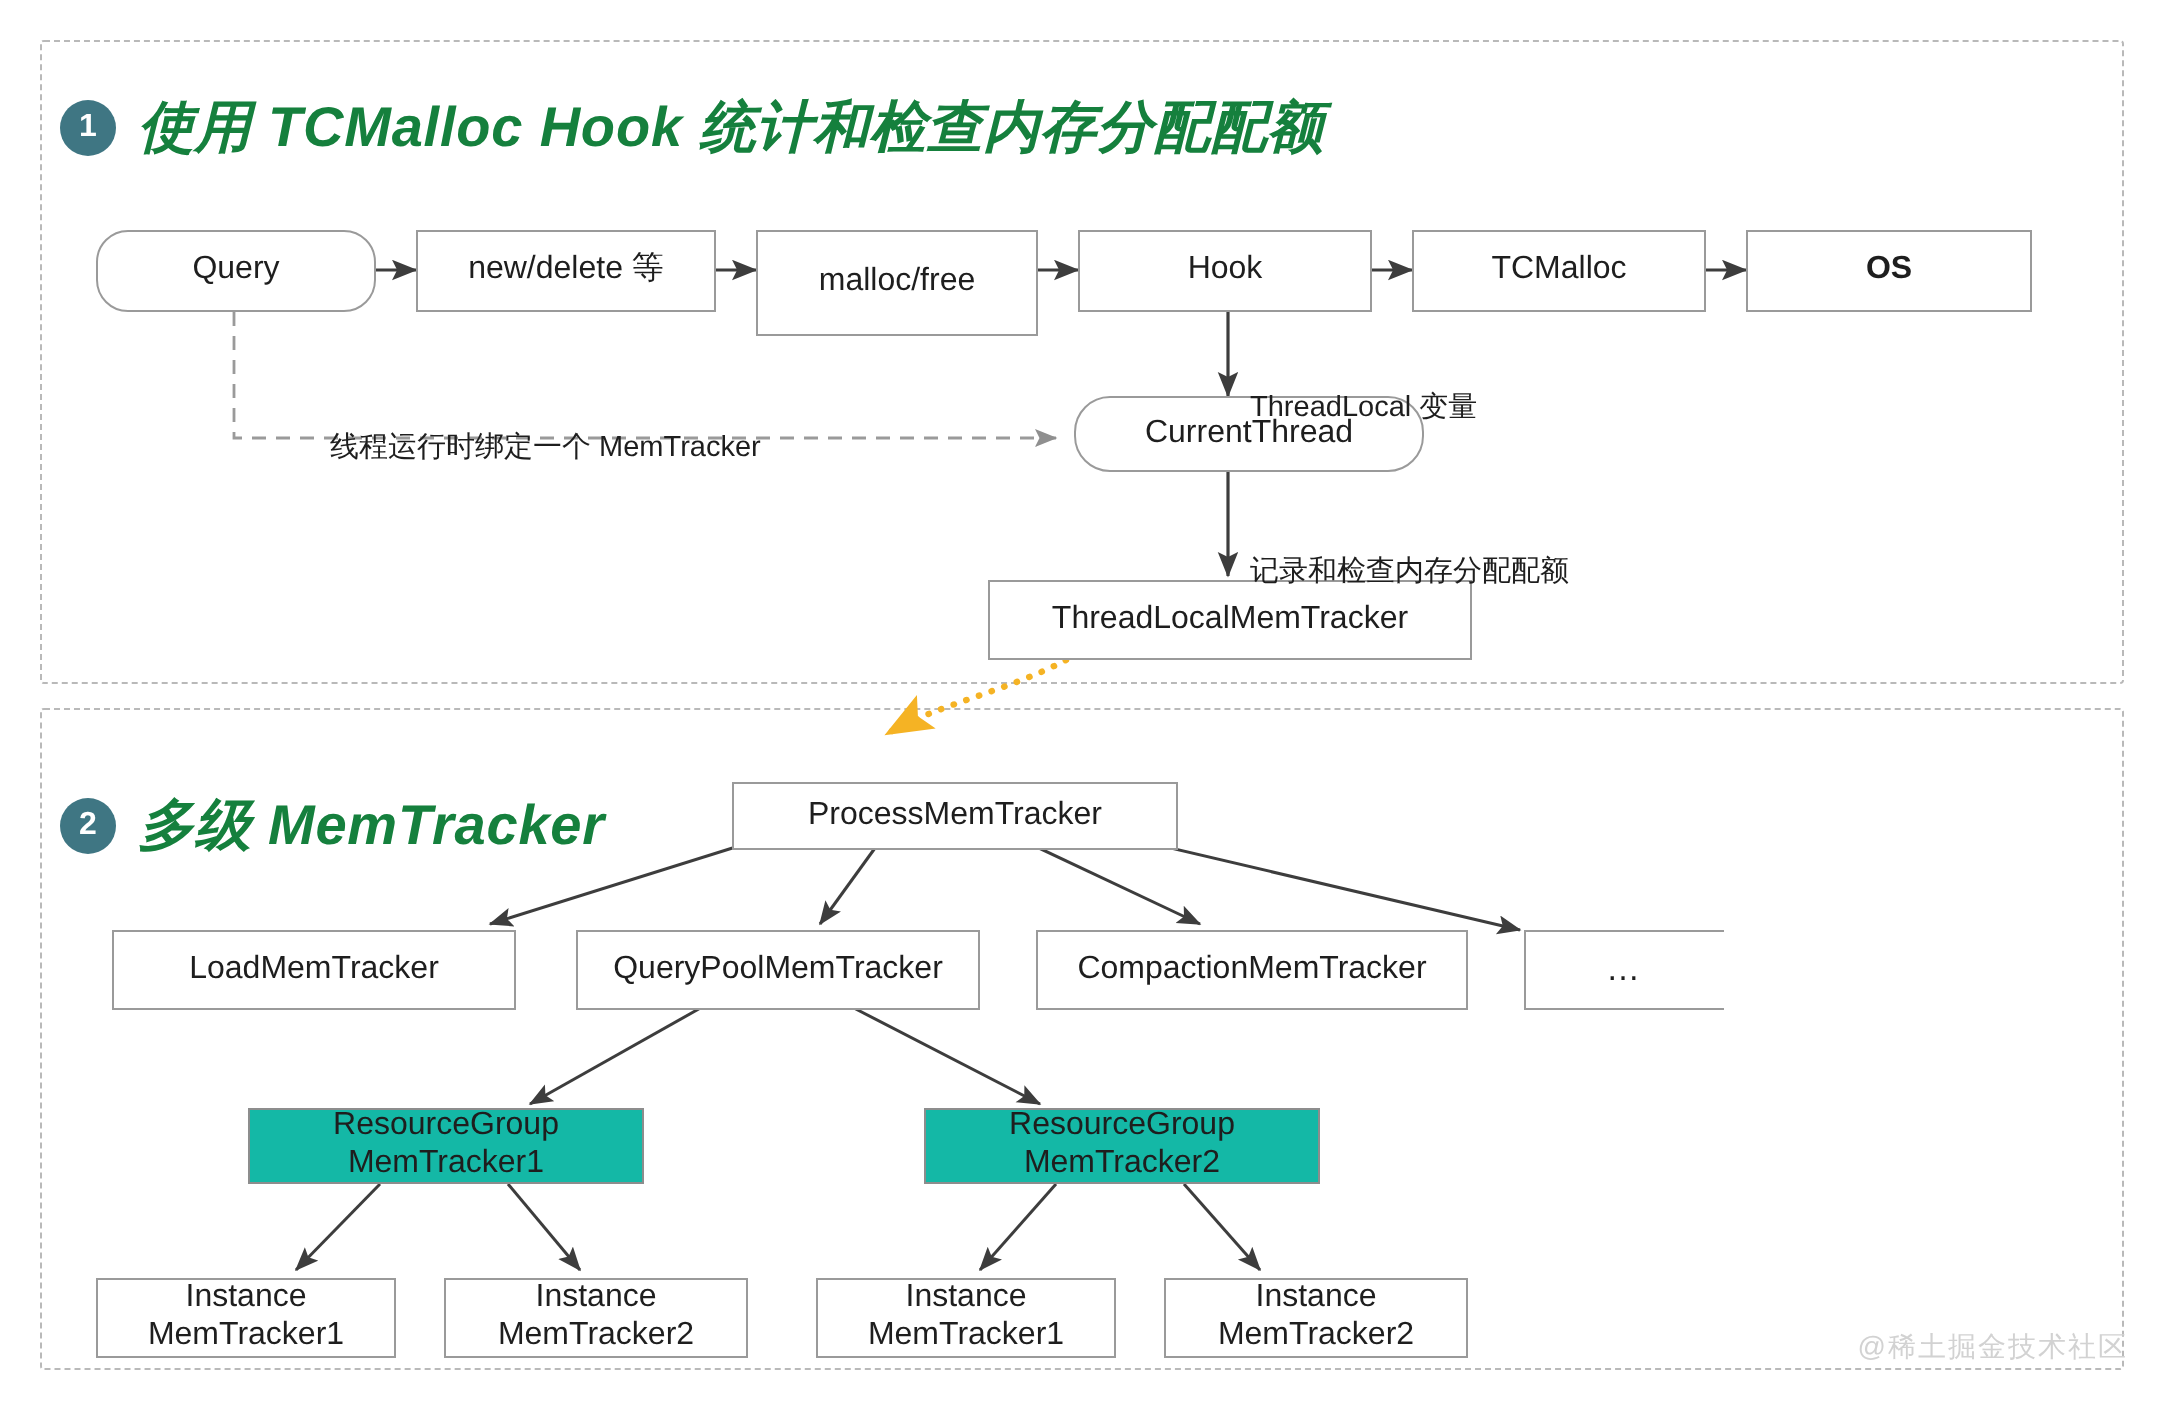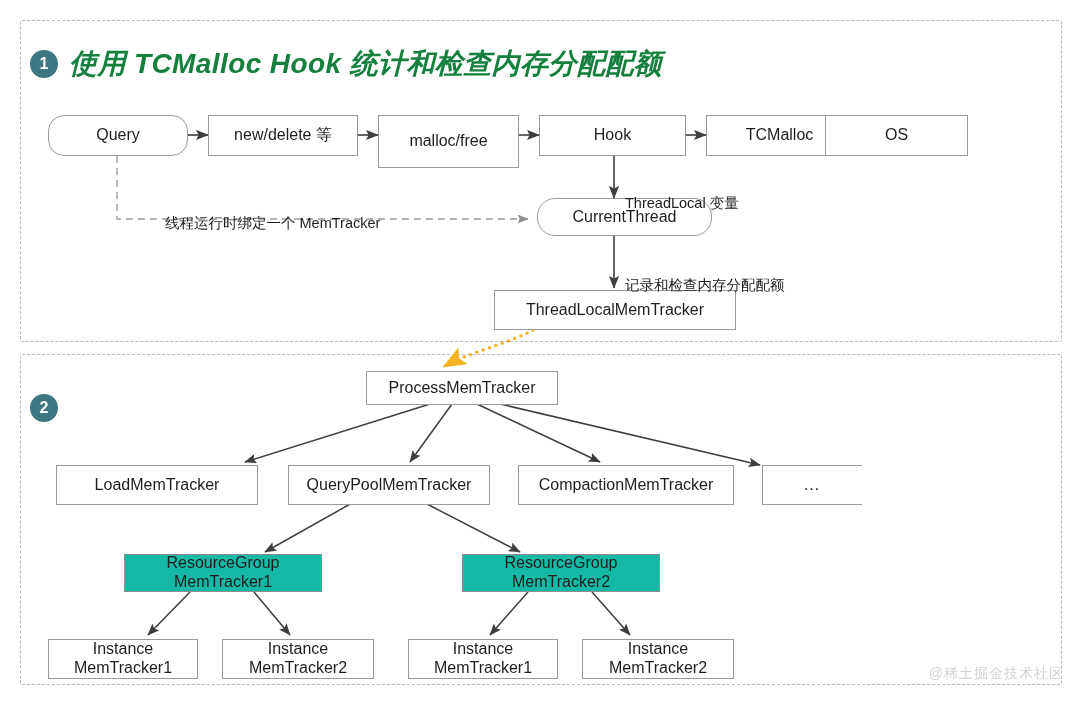--- a/index.html
+++ b/index.html
@@ -166,34 +166,35 @@
   <div class="section-head" id="head-1">
     <span class="badge">1</span>
     <span class="section-title">使用 TCMalloc Hook 统计和检查内存分配配额</span>
   </div>
 
   <div class="node" style="left:48px;  top:115px; width:140px; height:41px;border-radius:16px;">Query</div>
   <div class="node" style="left:208px; top:115px; width:150px; height:41px;">new/delete 等</div>
   <div class="node" style="left:378px; top:115px; width:141px; height:53px;">malloc/free</div>
   <div class="node" style="left:539px; top:115px; width:147px; height:41px;">Hook</div>
   <div class="node" style="left:706px; top:115px; width:147px; height:41px;">TCMalloc</div>
-  <div class="node" style="left:825px; top:115px; width:143px; height:41px;">OS</div>
+  <div class="node" style="left:873px; top:115px; width:143px; height:41px;font-weight:bold;">OS</div>
 
   <div class="node" style="left:537px; top:198px; width:175px; height:38px;border-radius:18px;">CurrentThread</div>
   <div class="node" style="left:494px; top:290px; width:242px; height:40px;">ThreadLocalMemTracker</div>
 
   <div class="edge-label" style="left:625px; top:176px;">ThreadLocal 变量</div>
   <div class="edge-label" style="left:165px; top:196px;">线程运行时绑定一个 MemTracker</div>
   <div class="edge-label" style="left:625px; top:258px;">记录和检查内存分配配额</div>
 
   <div class="section-head" id="head-2">
     <span class="badge">2</span>
+    <span class="section-title">多级 MemTracker</span>
   </div>
 
-  <div class="node" style="left:366px; top:371px; width:192px; height:34px;">ProcessMemTracker</div>
+  <div class="node" style="left:366px; top:391px; width:223px; height:34px;">ProcessMemTracker</div>
 
   <div class="node" style="left:56px;  top:465px; width:202px; height:40px;">LoadMemTracker</div>
   <div class="node" style="left:288px; top:465px; width:202px; height:40px;">QueryPoolMemTracker</div>
   <div class="node" style="left:518px; top:465px; width:216px; height:40px;">CompactionMemTracker</div>
   <div class="node open-right" style="left:762px; top:465px; width:100px; height:40px; font-size:17px; letter-spacing:2px;">…</div>
 
   <div class="node shaded" style="left:124px; top:554px; width:198px; height:38px;">ResourceGroup
 MemTracker1</div>
   <div class="node shaded" style="left:462px; top:554px; width:198px; height:38px;">ResourceGroup
 MemTracker2</div>

